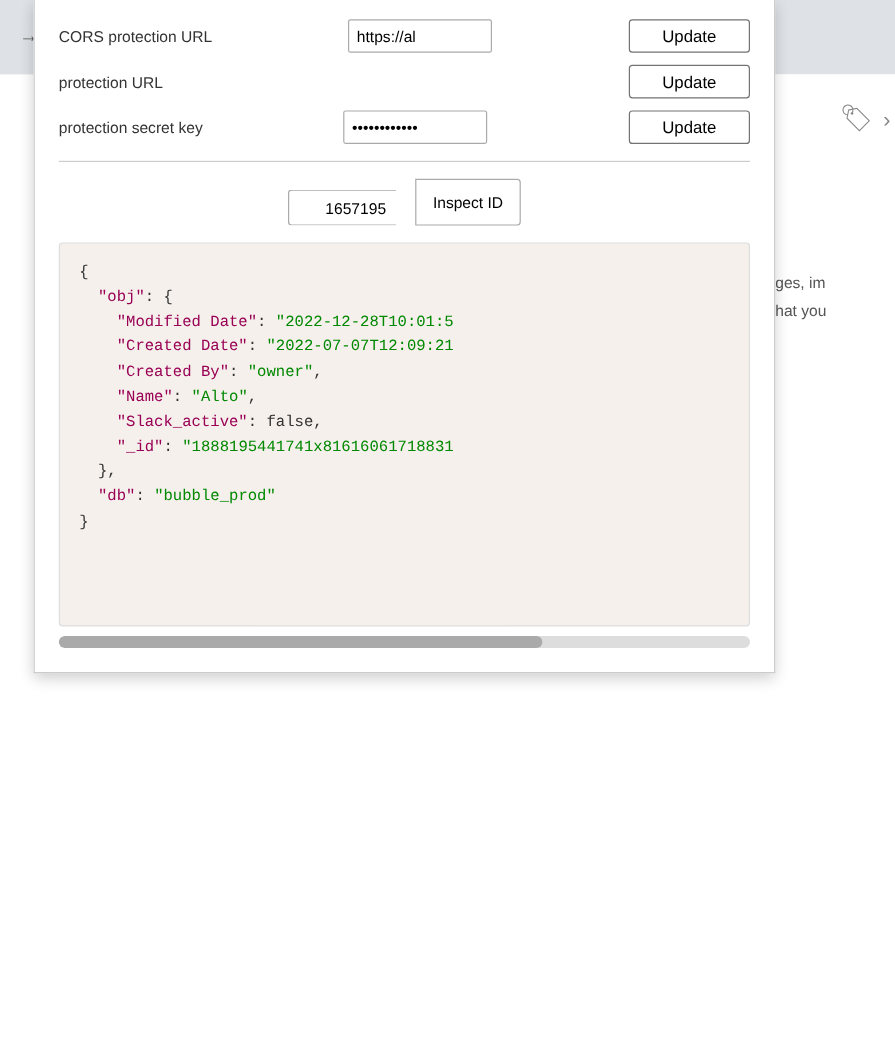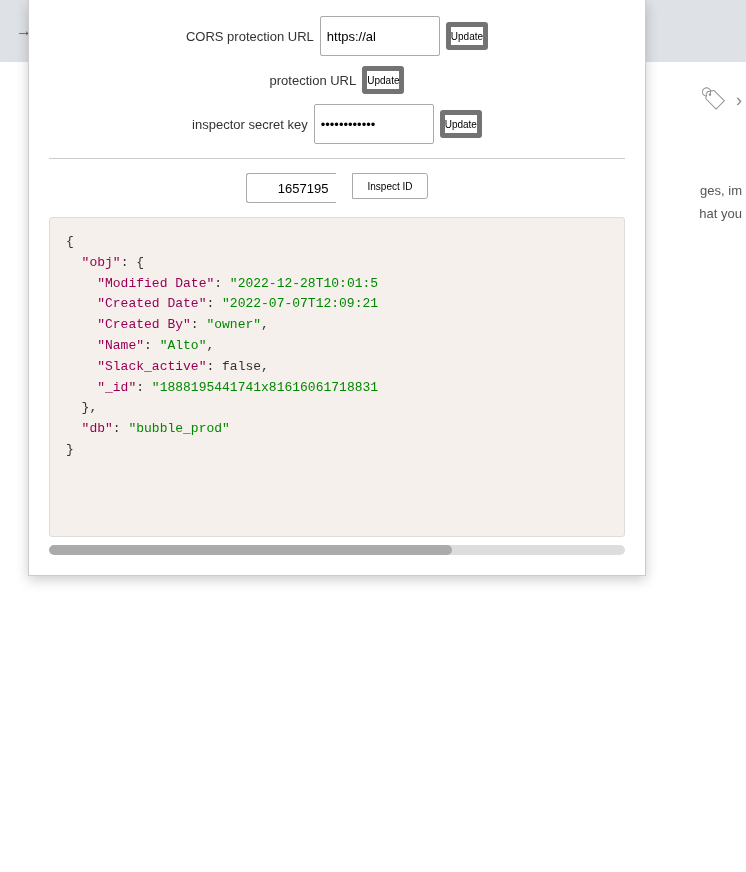--- a/index.html
+++ b/index.html
@@ -94,63 +94,63 @@
       border-top: none;
       box-shadow: 0 4px 12px rgba(0,0,0,0.2);
       padding: 16px 20px 20px;
       z-index: 10;
     }
 
     
     .form-row {
       display: flex;
       align-items: center;
-      justify-content: center;
+      justify-content: space-between;
       margin-bottom: 10px;
       gap: 6px;
     }
 
     .form-label {
       font-size: 13px;
       color: #333;
       white-space: nowrap;
     }
 
     .form-input {
       border: 1px solid #aaa;
       border-radius: 2px;
       padding: 4px 6px;
       font-size: 13px;
       width: 120px;
-      height: 40px;
+      height: 28px;
       background: white;
     }
 
     .btn-update {
-      border: 5px solid #737373;
+      border: 1px solid #737373;
       border-radius: 3px;
       background: white;
-      padding: 4px 0;
-      font-size: 10px;
+      padding: 4px 27px;
+      font-size: 14px;
       cursor: pointer;
       height: 28px;
       white-space: nowrap;
     }
 
     
     .divider {
       border: none;
       border-top: 1px solid #ccc;
       margin: 14px 0;
     }
 
     
     .inspect-row {
       display: flex;
-      align-items: flex-start;
+      align-items: flex-end;
       justify-content: center;
       gap: 16px;
       margin-bottom: 14px;
     }
 
     .inspect-id-input {
       border: 1px solid #aaa;
       border-right: none;
       border-radius: 3px 0 0 3px;
       padding: 4px 8px;
@@ -158,23 +158,23 @@
       width: 90px;
       height: 30px;
       text-align: right;
     }
 
     .btn-inspect {
       border: 1px solid #aaa;
       border-radius: 0 3px 3px 0;
       background: white;
       padding: 4px 14px;
-      font-size: 10px;
+      font-size: 13px;
       cursor: pointer;
-      height: 26px;
+      height: 39px;
     }
 
     
     .json-output {
       background: #f5f0eb;
       border: 1px solid #ddd;
       border-radius: 3px;
       padding: 14px 16px;
       font-family: 'Courier New', Courier, monospace;
       font-size: 13px;
@@ -271,43 +271,43 @@
 </div>
 
 <div class="google-content"></div>
 
 <div class="right-peek">
   <div style="margin-top:20px; padding:4px; text-align:right;">
     
     <span style="font-size:22px; color:#888;">🏷</span>
     <span style="font-size:18px; color:#888; margin-left:4px;">›</span>
   </div>
-  <div style="margin-top:67px; font-size:13px; color:#555; text-align:right; padding-right:4px;">ges, im</div>
-  <div style="margin-top:8px; font-size:13px; color:#555; text-align:right; padding-right:4px;">hat you</div>
+  <div style="margin-top:112px; font-size:13px; color:#555; padding-right:4px;">ges, im</div>
+  <div style="margin-top:8px; font-size:13px; color:#555; text-align:left; padding-right:4px;">hat you</div>
 </div>
 
 <div class="popup-panel">
 
   <div class="form-row">
     <label class="form-label">CORS protection URL</label>
     <input class="form-input" type="text" value="https://al" style="">
     <button class="btn-update">
       <span>Update</span>
     </button>
   </div>
 
   <div class="form-row">
     <label class="form-label">protection URL</label>
     <button class="btn-update">
       <span>Update</span>
     </button>
   </div>
 
   <div class="form-row">
-    <label class="form-label">inspector secret key</label>
+    <label class="form-label">protection secret key</label>
     <input class="form-input" type="password" value="secretkey123" style="">
     <button class="btn-update">
       <span>Update</span>
     </button>
   </div>
 
   <hr class="divider">
 
   <div class="inspect-row">
     <input class="inspect-id-input" type="text" value="1657195" style="">

